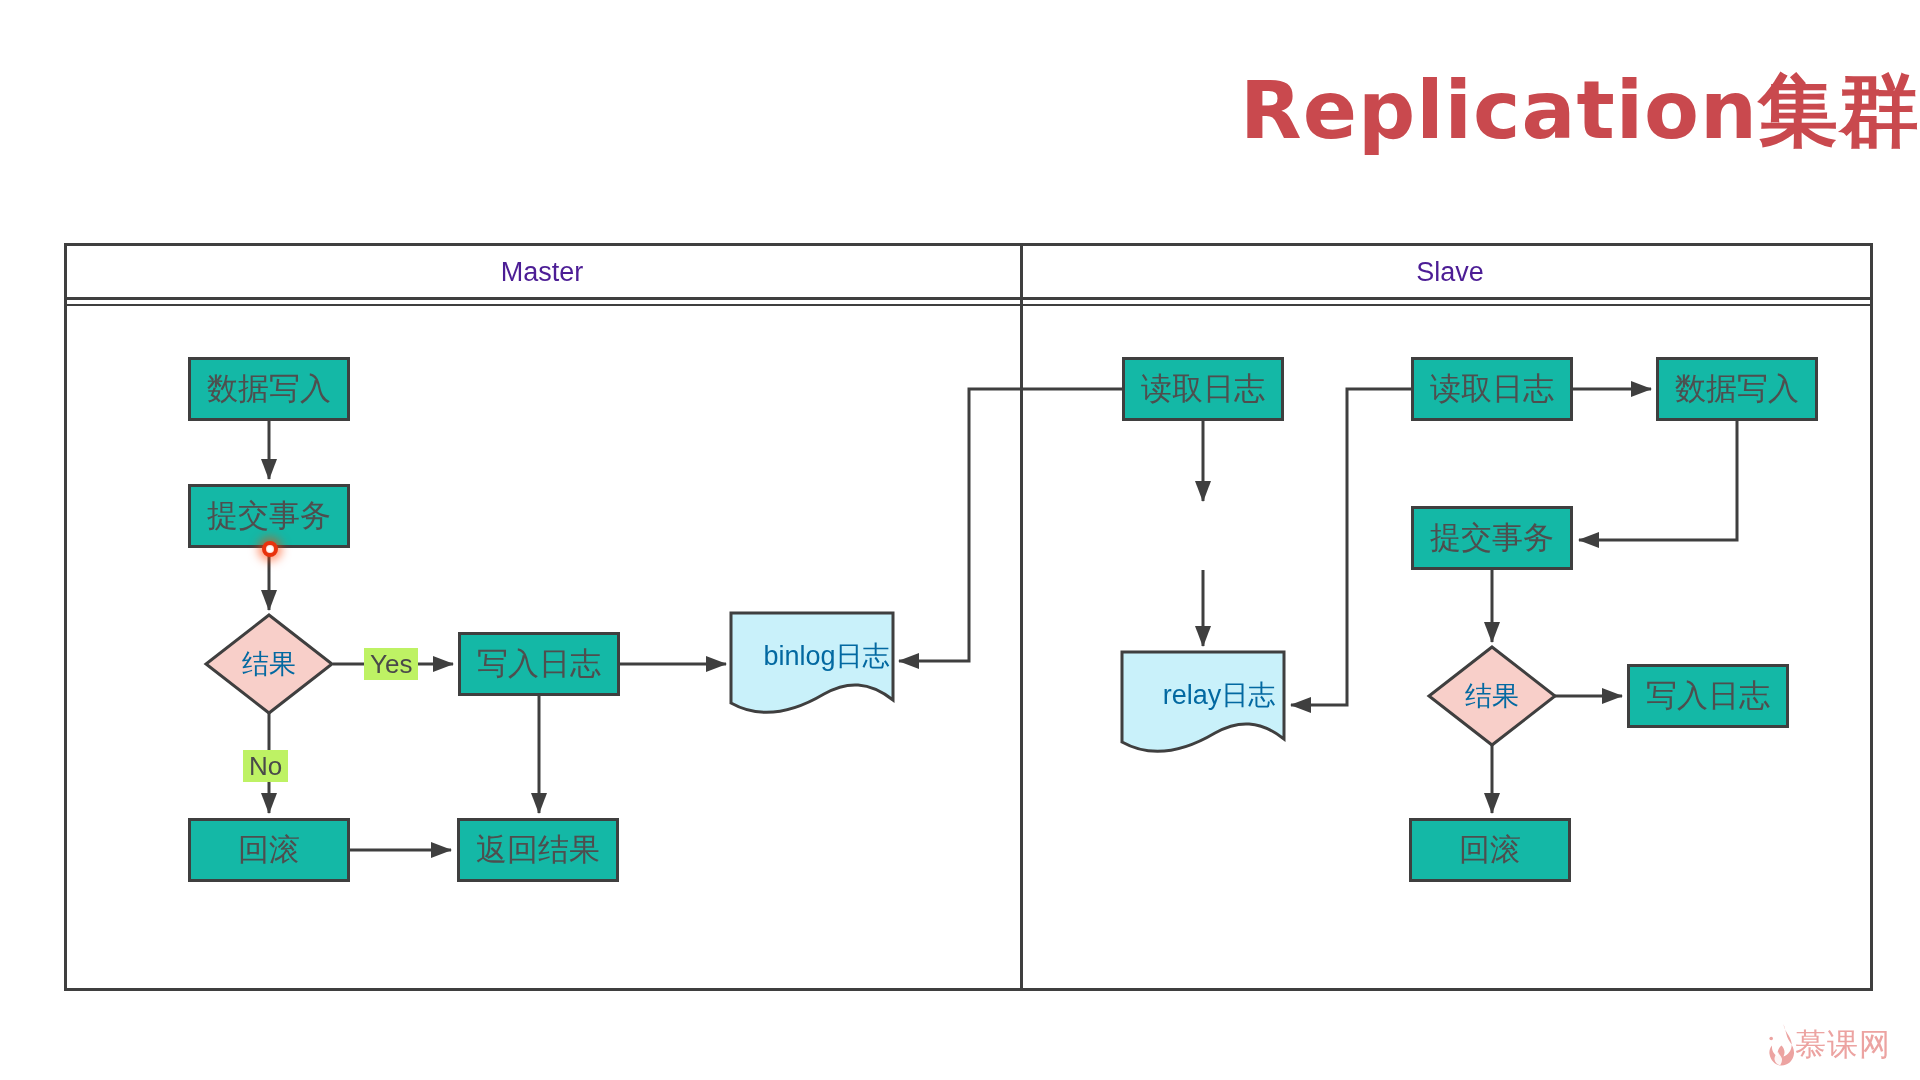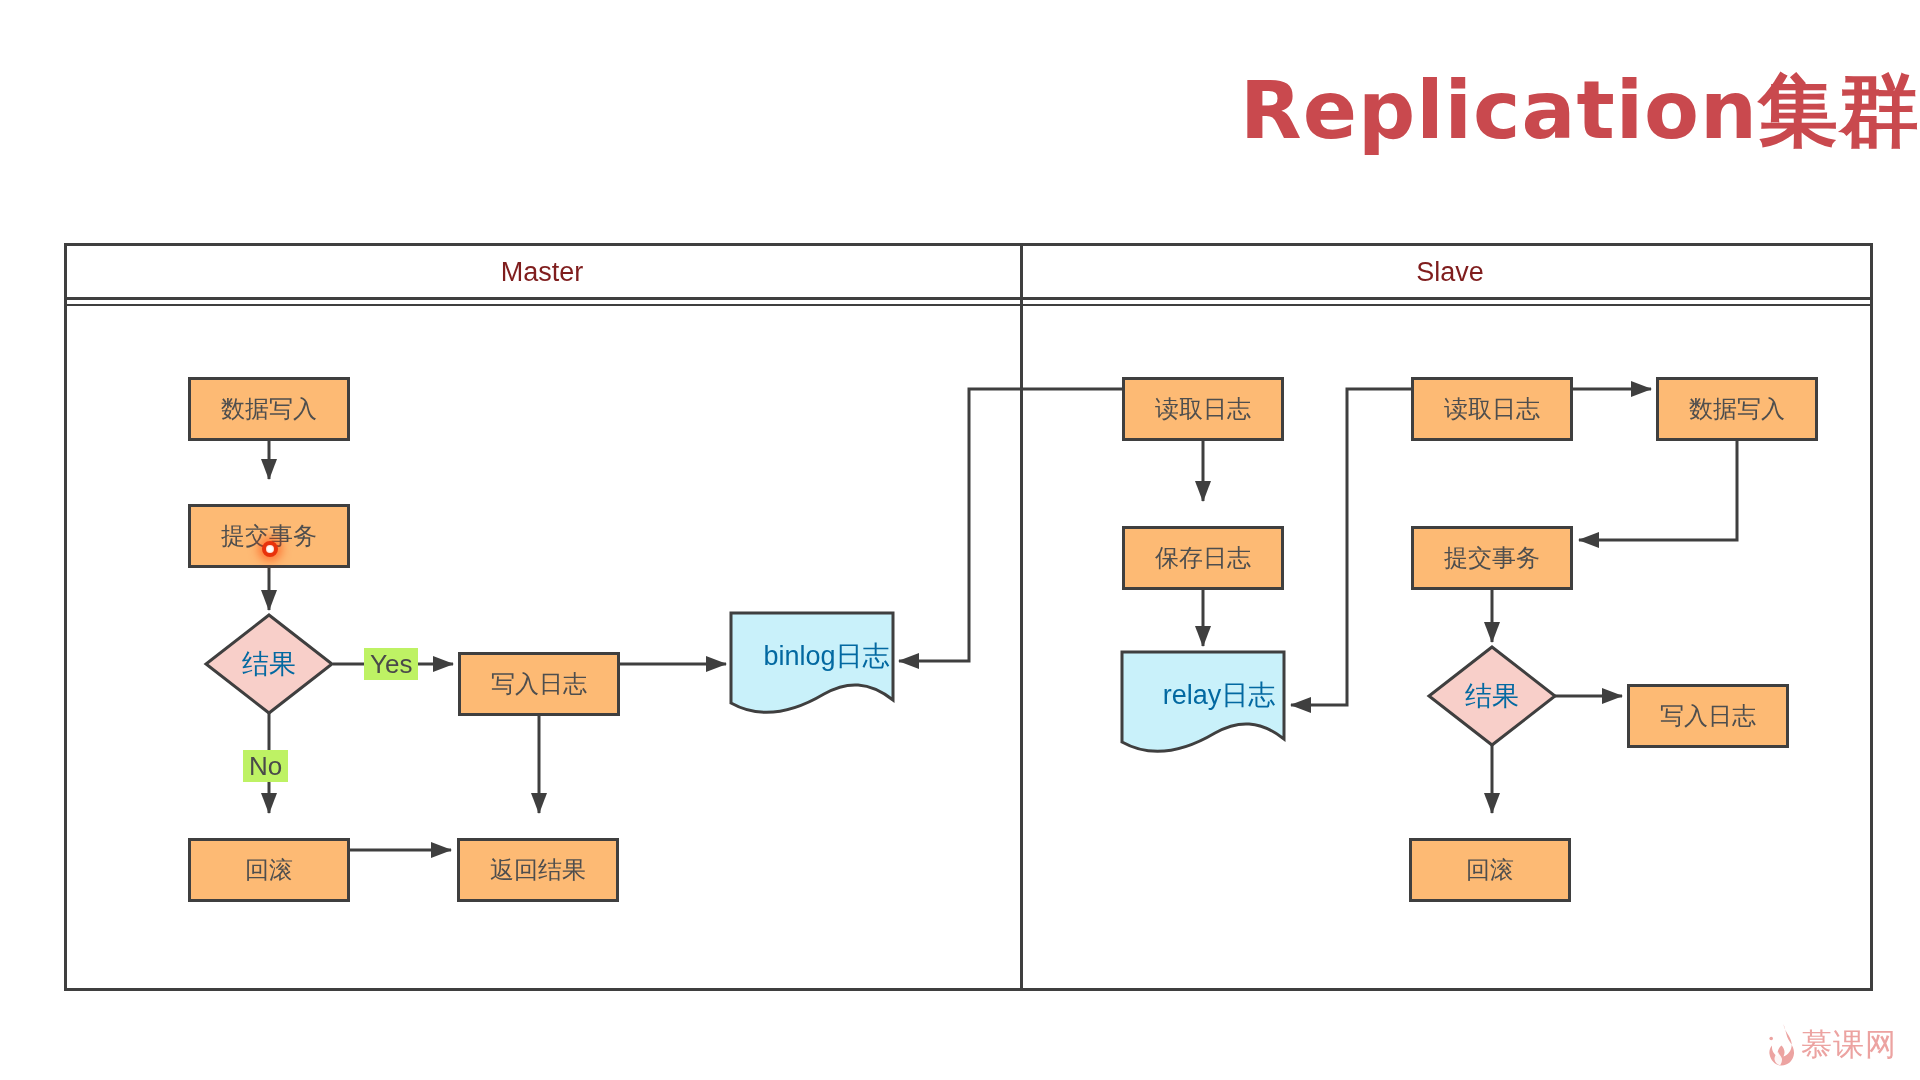--- a/index.html
+++ b/index.html
@@ -9,39 +9,39 @@
   .title{position:absolute;left:0;top:58px;width:100%;text-align:right;
          font-family:"DejaVu Sans",sans-serif;font-weight:800;font-size:80px;
          color:#c9494e;letter-spacing:1px;}
 
   .lane-table{position:absolute;left:64px;top:243px;width:1809px;height:748px;
               border:3px solid #3f3f3f;box-sizing:border-box;}
   .lane-hline1{position:absolute;left:0;top:51px;width:100%;height:3px;background:#3f3f3f;}
   .lane-hline2{position:absolute;left:0;top:58px;width:100%;height:2px;background:#3f3f3f;}
   .lane-vdiv{position:absolute;left:953px;top:0;width:3px;height:100%;background:#3f3f3f;}
   .lane-label{position:absolute;top:11px;width:300px;text-align:center;
-              font-size:27px;color:#7f1d1d;}
+              font-size:27px;color:#4c1d95;}
   .lane-label.master{left:325px;}
   .lane-label.slave{left:1233px;}
 
   .svg-layer{position:absolute;left:0;top:0;pointer-events:none;}
 
   .node{position:absolute;box-sizing:border-box;display:flex;align-items:center;justify-content:center;
-        width:162px;height:64px;background:#fdba74;border:3px solid #3f3f3f;
-        font-size:24px;color:#4e4e4e;white-space:nowrap;margin-top:20px;}
+        width:162px;height:64px;background:#14b8a6;border:3px solid #3f3f3f;
+        font-size:31px;color:#4e4e4e;white-space:nowrap;}
   .shape-label{position:absolute;box-sizing:border-box;display:flex;align-items:center;justify-content:center;
         font-size:27px;color:#0369a1;white-space:nowrap;background:transparent;}
 
   .edge-label{position:absolute;background:#bef264;padding:0 6px;font-size:26px;color:#4a4a4a;line-height:32px;}
 
   .red-dot{position:absolute;left:262px;top:541px;width:8px;height:8px;border-radius:50%;
            background:#ffffff;border:4px solid #e8320c;
            box-shadow:0 0 10px 4px rgba(255,64,0,0.55), inset 0 0 2px rgba(255,64,0,0.5);}
 
-  .watermark{position:absolute;left:1768px;top:1024px;display:flex;align-items:center;gap:6px;
+  .watermark{position:absolute;left:1768px;top:1024px;display:flex;align-items:center;gap:0;
              color:#eca3a1;}
   .watermark-text{font-size:31px;letter-spacing:1px;}
 </style>
 </head>
 <body>
 
 <div class="canvas">
 
   <div class="title">Replication集群</div>
 
@@ -86,21 +86,20 @@
     <path d="M1122,652 L1284,652 L1284,739 C1260,720 1238,720 1215,733 C1188,749 1154,760 1122,742 Z" fill="#c9f1fa" stroke="#3f3f3f" stroke-width="3"></path>
   </svg>
 
   <div class="node" style="left:188px;top:357px;">数据写入</div>
   <div class="node" style="left:188px;top:484px;">提交事务</div>
   <div class="node" style="left:458px;top:632px;">写入日志</div>
   <div class="node" style="left:188px;top:818px;">回滚</div>
   <div class="node" style="left:457px;top:818px;">返回结果</div>
 
   <div class="node" style="left:1122px;top:357px;">读取日志</div>
-  <div class="node" style="left:1122px;top:506px;">保存日志</div>
   <div class="node" style="left:1411px;top:357px;">读取日志</div>
   <div class="node" style="left:1656px;top:357px;">数据写入</div>
   <div class="node" style="left:1411px;top:506px;">提交事务</div>
   <div class="node" style="left:1627px;top:664px;">写入日志</div>
   <div class="node" style="left:1409px;top:818px;">回滚</div>
 
   <div class="shape-label" style="left:206px;top:615px;width:126px;height:98px;">结果</div>
   <div class="shape-label" style="left:1429px;top:647px;width:126px;height:98px;">结果</div>
   <div class="shape-label" style="left:731px;top:613px;width:191px;height:85px;">binlog日志</div>
   <div class="shape-label" style="left:1122px;top:652px;width:194px;height:85px;">relay日志</div>

